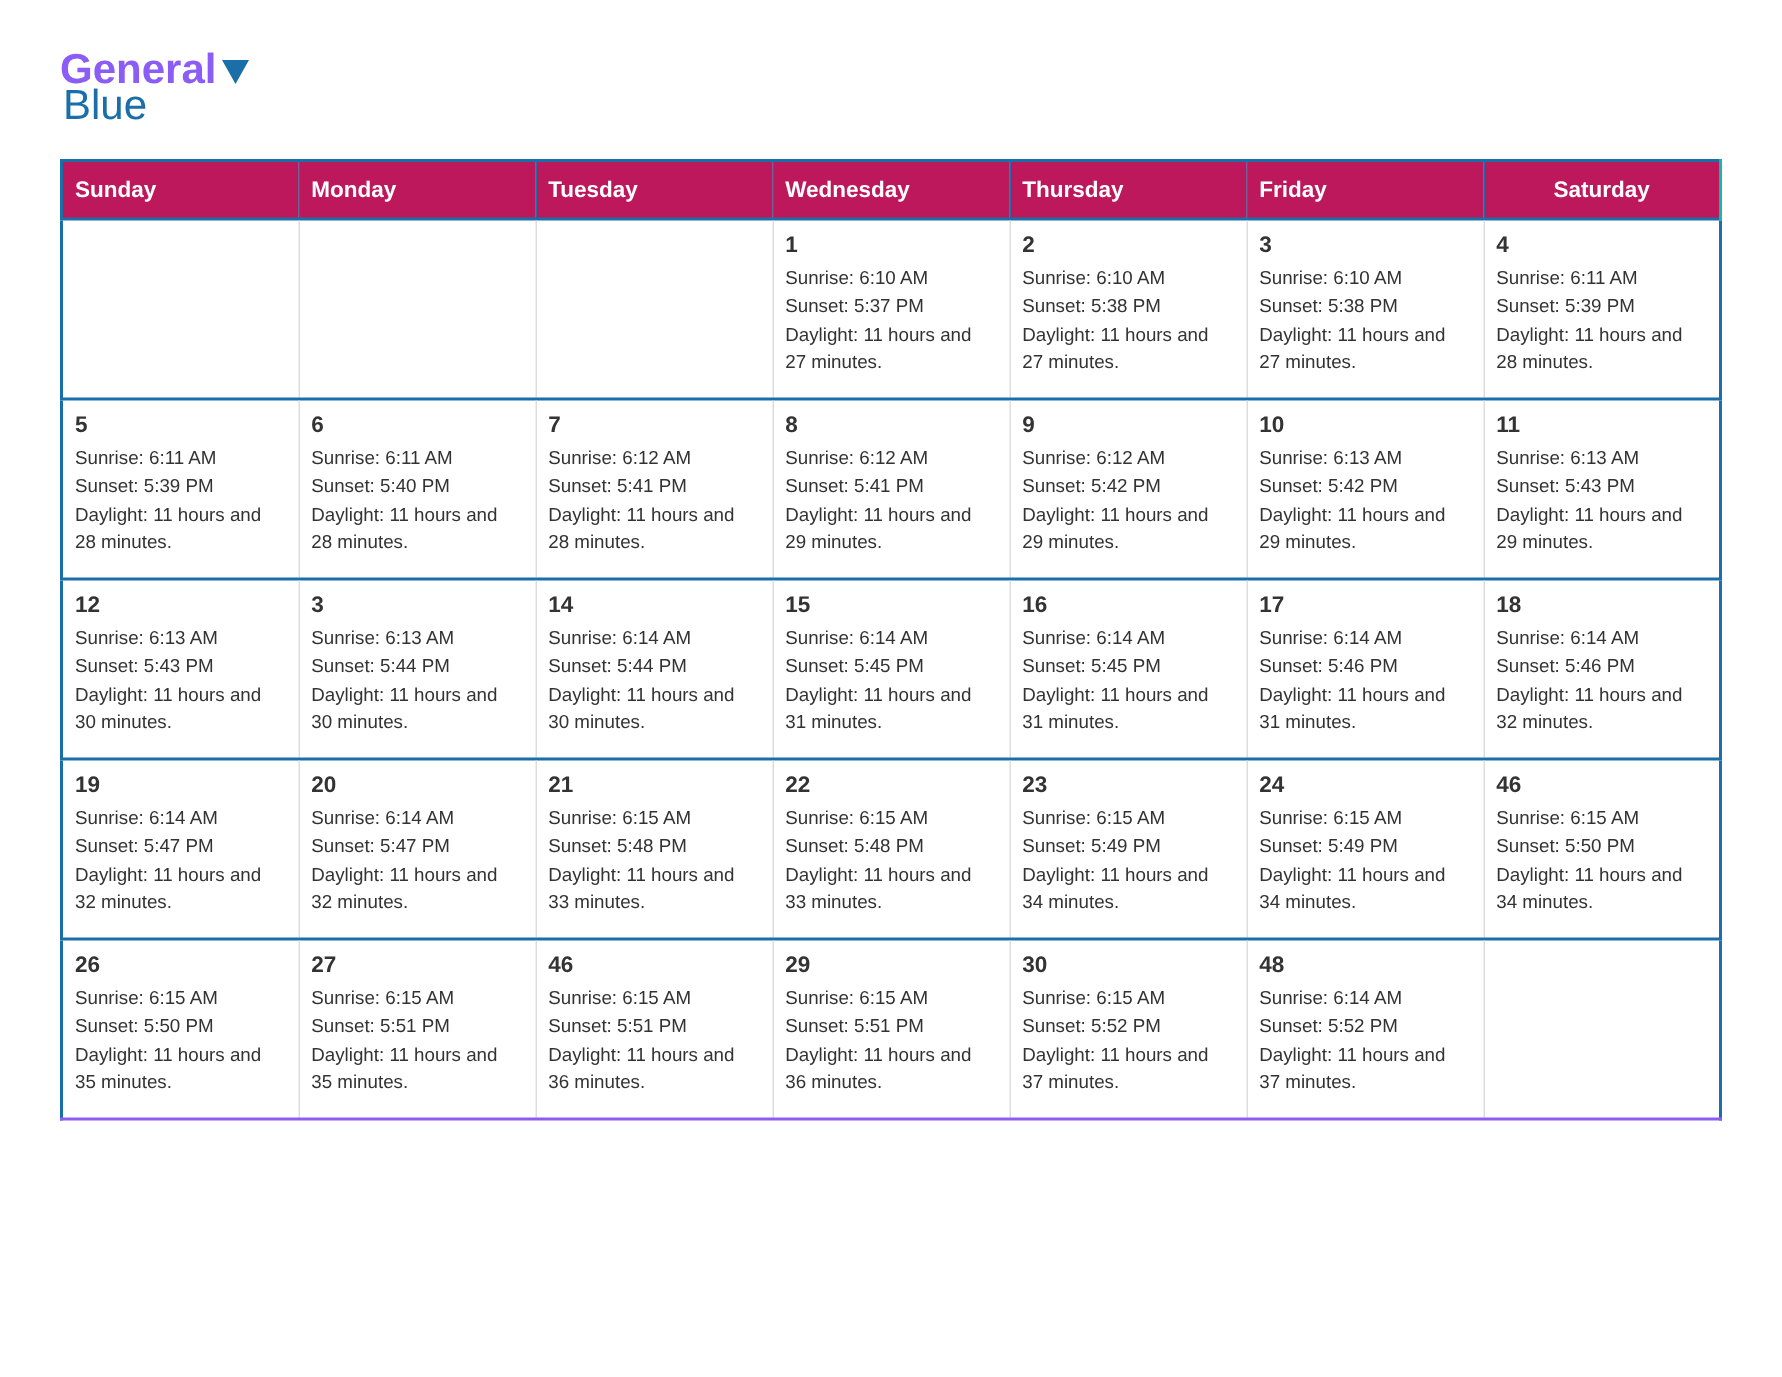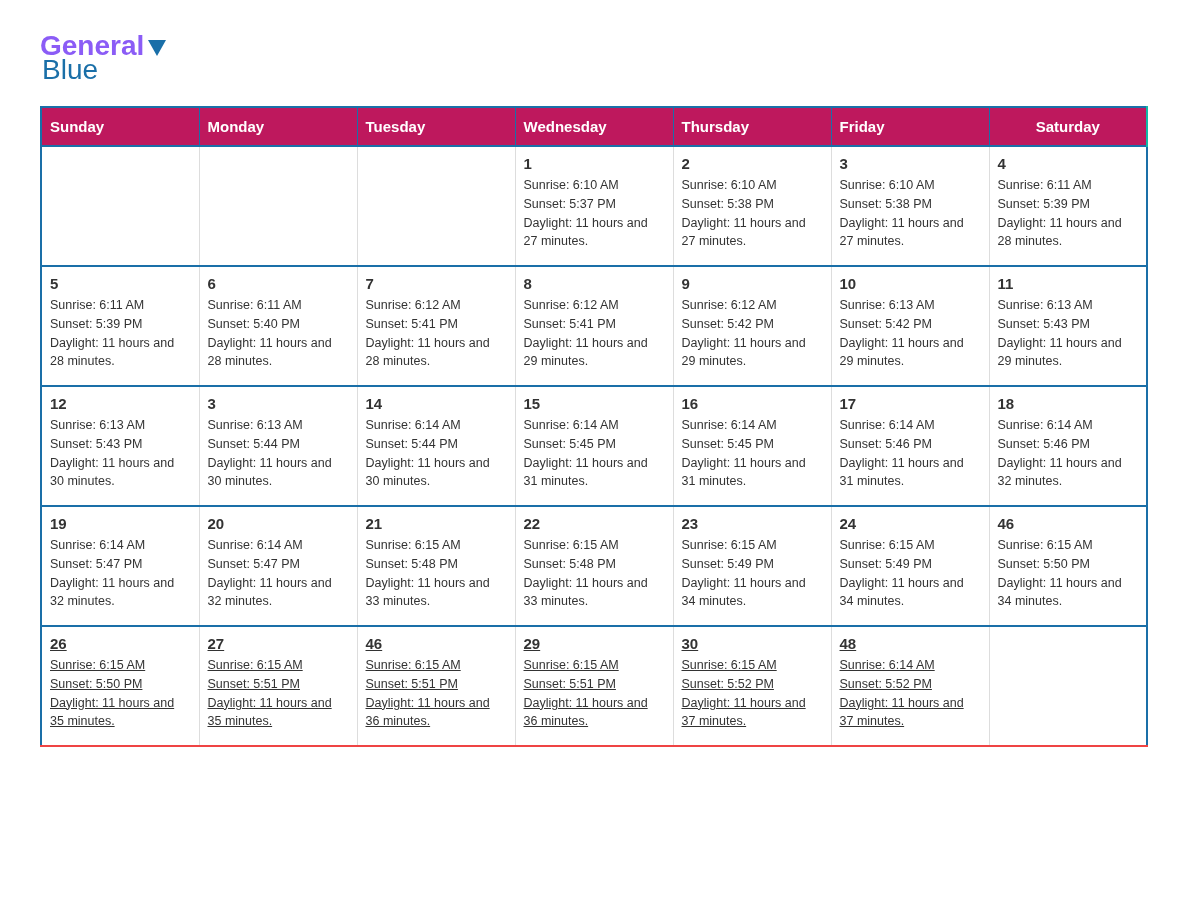--- a/index.html
+++ b/index.html
@@ -107,22 +107,21 @@
       border-left: 1px solid #ddd;
       border-right: 1px solid #ddd;
     }
     tbody tr td:first-child {
       border-left: 2px solid #1a6fa8;
     }
     tbody tr td:last-child {
       border-right: 2px solid #1a6fa8;
     }
     tbody tr:last-child td {
-      border-bottom: 2px solid #ef4444;
-      text-decoration: underline;
+      border-bottom: 2px solid #8b5cf6;
     }
   </style>
 </head>
 <body>
 
 <div class="header">
   <div class="logo">
     <div style="display:flex; flex-direction:column; align-items:flex-start;">
       <div style="display:flex; align-items:center;">
         <span class="logo-text-general">General</span>

